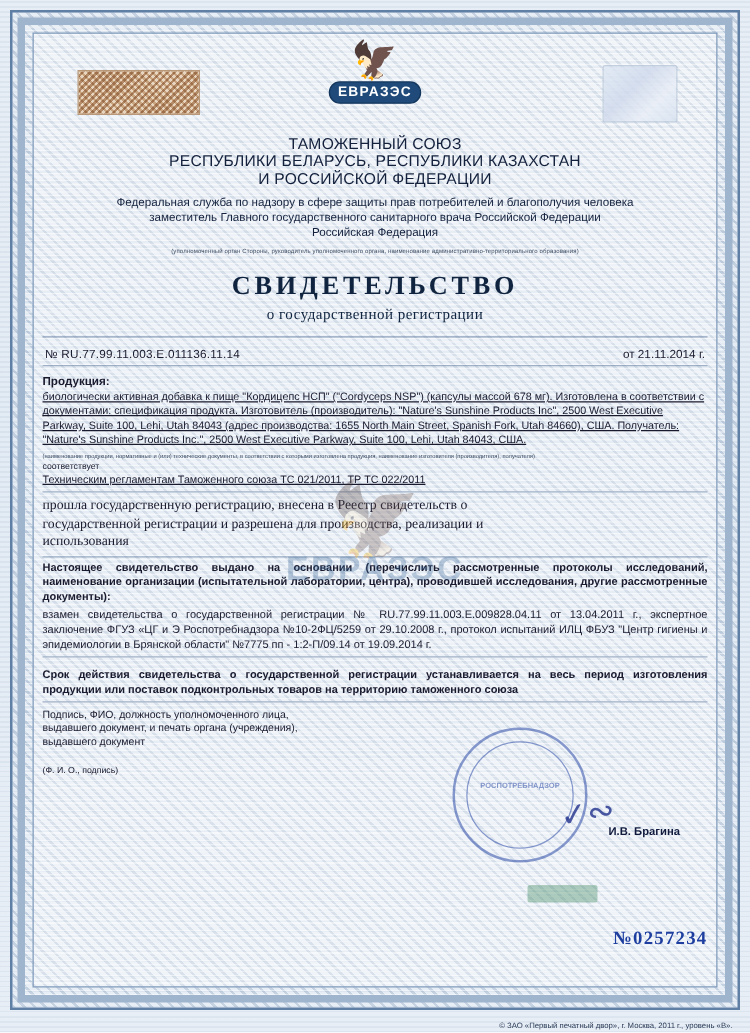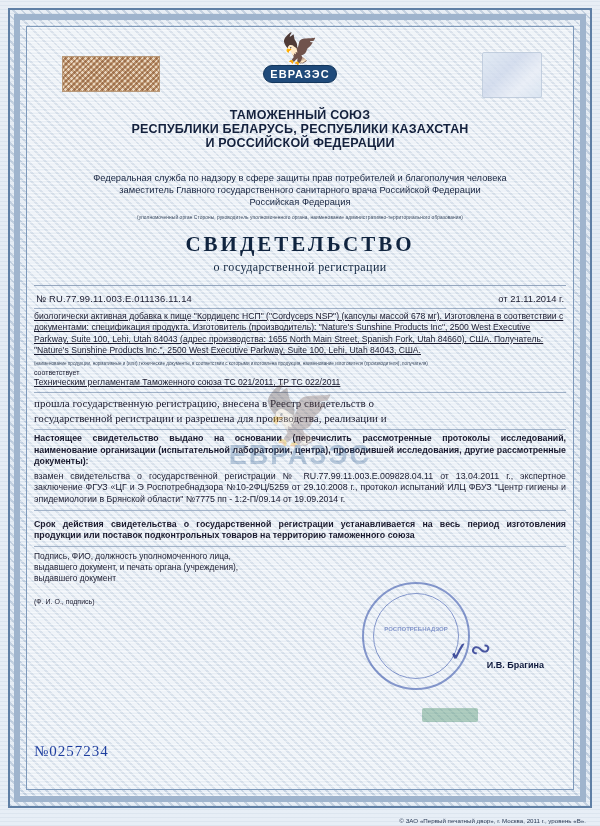--- a/index.html
+++ b/index.html
@@ -70,25 +70,25 @@
     margin-top:-2px;
     background:#1f4a7a;color:#fff;
     font-size:11px;font-weight:bold;letter-spacing:1px;
     padding:2px 6px;border-radius:9px;
     display:inline-block;
     border:1px solid #13365c;
   }
 
   h1.title{
     text-align:center;margin:2px 0 0 0;
-    font-size:12.5px;font-weight:bold;letter-spacing:.2px;line-height:14px;
+    font-size:12.5px;font-weight:normal;letter-spacing:.2px;line-height:14px;
     color:#14213d;
   }
   .subtitle{
-    text-align:center;font-size:9.3px;line-height:12px;margin-top:22px;color:#14213d;
+    text-align:center;font-size:9.3px;line-height:12px;margin-top:6px;color:#14213d;
   }
   .org-note{
     text-align:center;font-size:4.8px;color:#3b4a60;margin-top:7px;letter-spacing:.1px;
   }
   .cert-word{
     text-align:center;font-family:"Liberation Serif",serif;
     font-size:21px;letter-spacing:3px;font-weight:bold;margin-top:12px;color:#10243f;
   }
   .cert-sub{
     text-align:center;font-family:"Liberation Serif",serif;
@@ -148,22 +148,22 @@
     transform:rotate(-8deg);opacity:.8;
   }
   .signer{
     position:absolute;right:22px;bottom:112px;font-size:9px;font-weight:bold;color:#101a3d;padding-left:40px;
   }
   .green-stamp{
     position:absolute;right:88px;bottom:60px;width:56px;height:14px;
     background:#2f7d4f;opacity:.35;border-radius:2px;
   }
   .docnum{
-    position:absolute;left:0;right:0;bottom:22px;text-align:left;
-    font-family:"Liberation Serif",serif;font-size:15px;font-weight:normal;color:#1f3fa0;
+    position:absolute;left:0;right:0;bottom:22px;text-align:right;
+    font-family:"Liberation Serif",serif;font-size:15px;font-weight:bold;color:#1f3fa0;
     letter-spacing:1px;
   }
   .footer{
     position:absolute;left:0;right:14px;bottom:2px;text-align:right;
     font-size:6.2px;color:#2a3a55;
   }
 </style>
 </head>
 <body>
 
@@ -207,29 +207,31 @@
         <span>№</span>
         <span>RU.77.99.11.003.Е.011136.11.14</span>
       </div>
       <div class="right">
         <span>от</span>
         <span>21.11.2014 г.</span>
       </div>
     </div>
     <div class="thinrule"></div>
 
+    <div class="lbl">Продукция:</div>
     <div class="body-text">биологически активная добавка к пище "Кордицепс НСП" ("Cordyceps NSP") (капсулы массой 678 мг). Изготовлена в соответствии с документами: спецификация продукта. Изготовитель (производитель): "Nature's Sunshine Products Inc", 2500 West Executive Parkway, Suite 100, Lehi, Utah 84043 (адрес производства: 1655 North Main Street, Spanish Fork, Utah 84660), США. Получатель: "Nature's Sunshine Products Inc.", 2500 West Executive Parkway, Suite 100, Lehi, Utah 84043, США.</div>
 
     <div class="tiny-cap">(наименование продукции, нормативные и (или) технические документы, в соответствии с которыми изготовлена продукция, наименование изготовителя (производителя), получателя)</div>
     <div style="font-size:7px;margin-top:2px;">соответствует</div>
     <div class="body-text" style="margin-top:1px;">Техническим регламентам Таможенного союза ТС 021/2011, ТР ТС 022/2011</div>
     <div class="thinrule"></div>
 
     <div class="para-serif">прошла государственную регистрацию, внесена в Реестр свидетельств о</div>
     <div class="para-serif" style="margin-top:0;">государственной регистрации и разрешена для производства, реализации и</div>
+    <div class="para-serif" style="margin-top:0;">использования</div>
 
     <div class="thinrule"></div>
 
     <div class="para-b">Настоящее свидетельство выдано на основании (перечислить рассмотренные протоколы исследований, наименование организации (испытательной лаборатории, центра), проводившей исследования, другие рассмотренные документы):</div>
     <div class="para">взамен свидетельства о государственной регистрации № RU.77.99.11.003.Е.009828.04.11 от 13.04.2011 г., экспертное заключение ФГУЗ «ЦГ и Э Роспотребнадзора №10-2ФЦ/5259 от 29.10.2008 г., протокол испытаний ИЛЦ ФБУЗ "Центр гигиены и эпидемиологии в Брянской области" №7775 пп - 1:2-П/09.14 от 19.09.2014 г.</div>
     <div class="thinrule"></div>
 
     <div class="para-b" style="margin-top:8px;">Срок действия свидетельства о государственной регистрации устанавливается на весь период изготовления продукции или поставок подконтрольных товаров на территорию таможенного союза</div>
     <div class="thinrule"></div>
 

